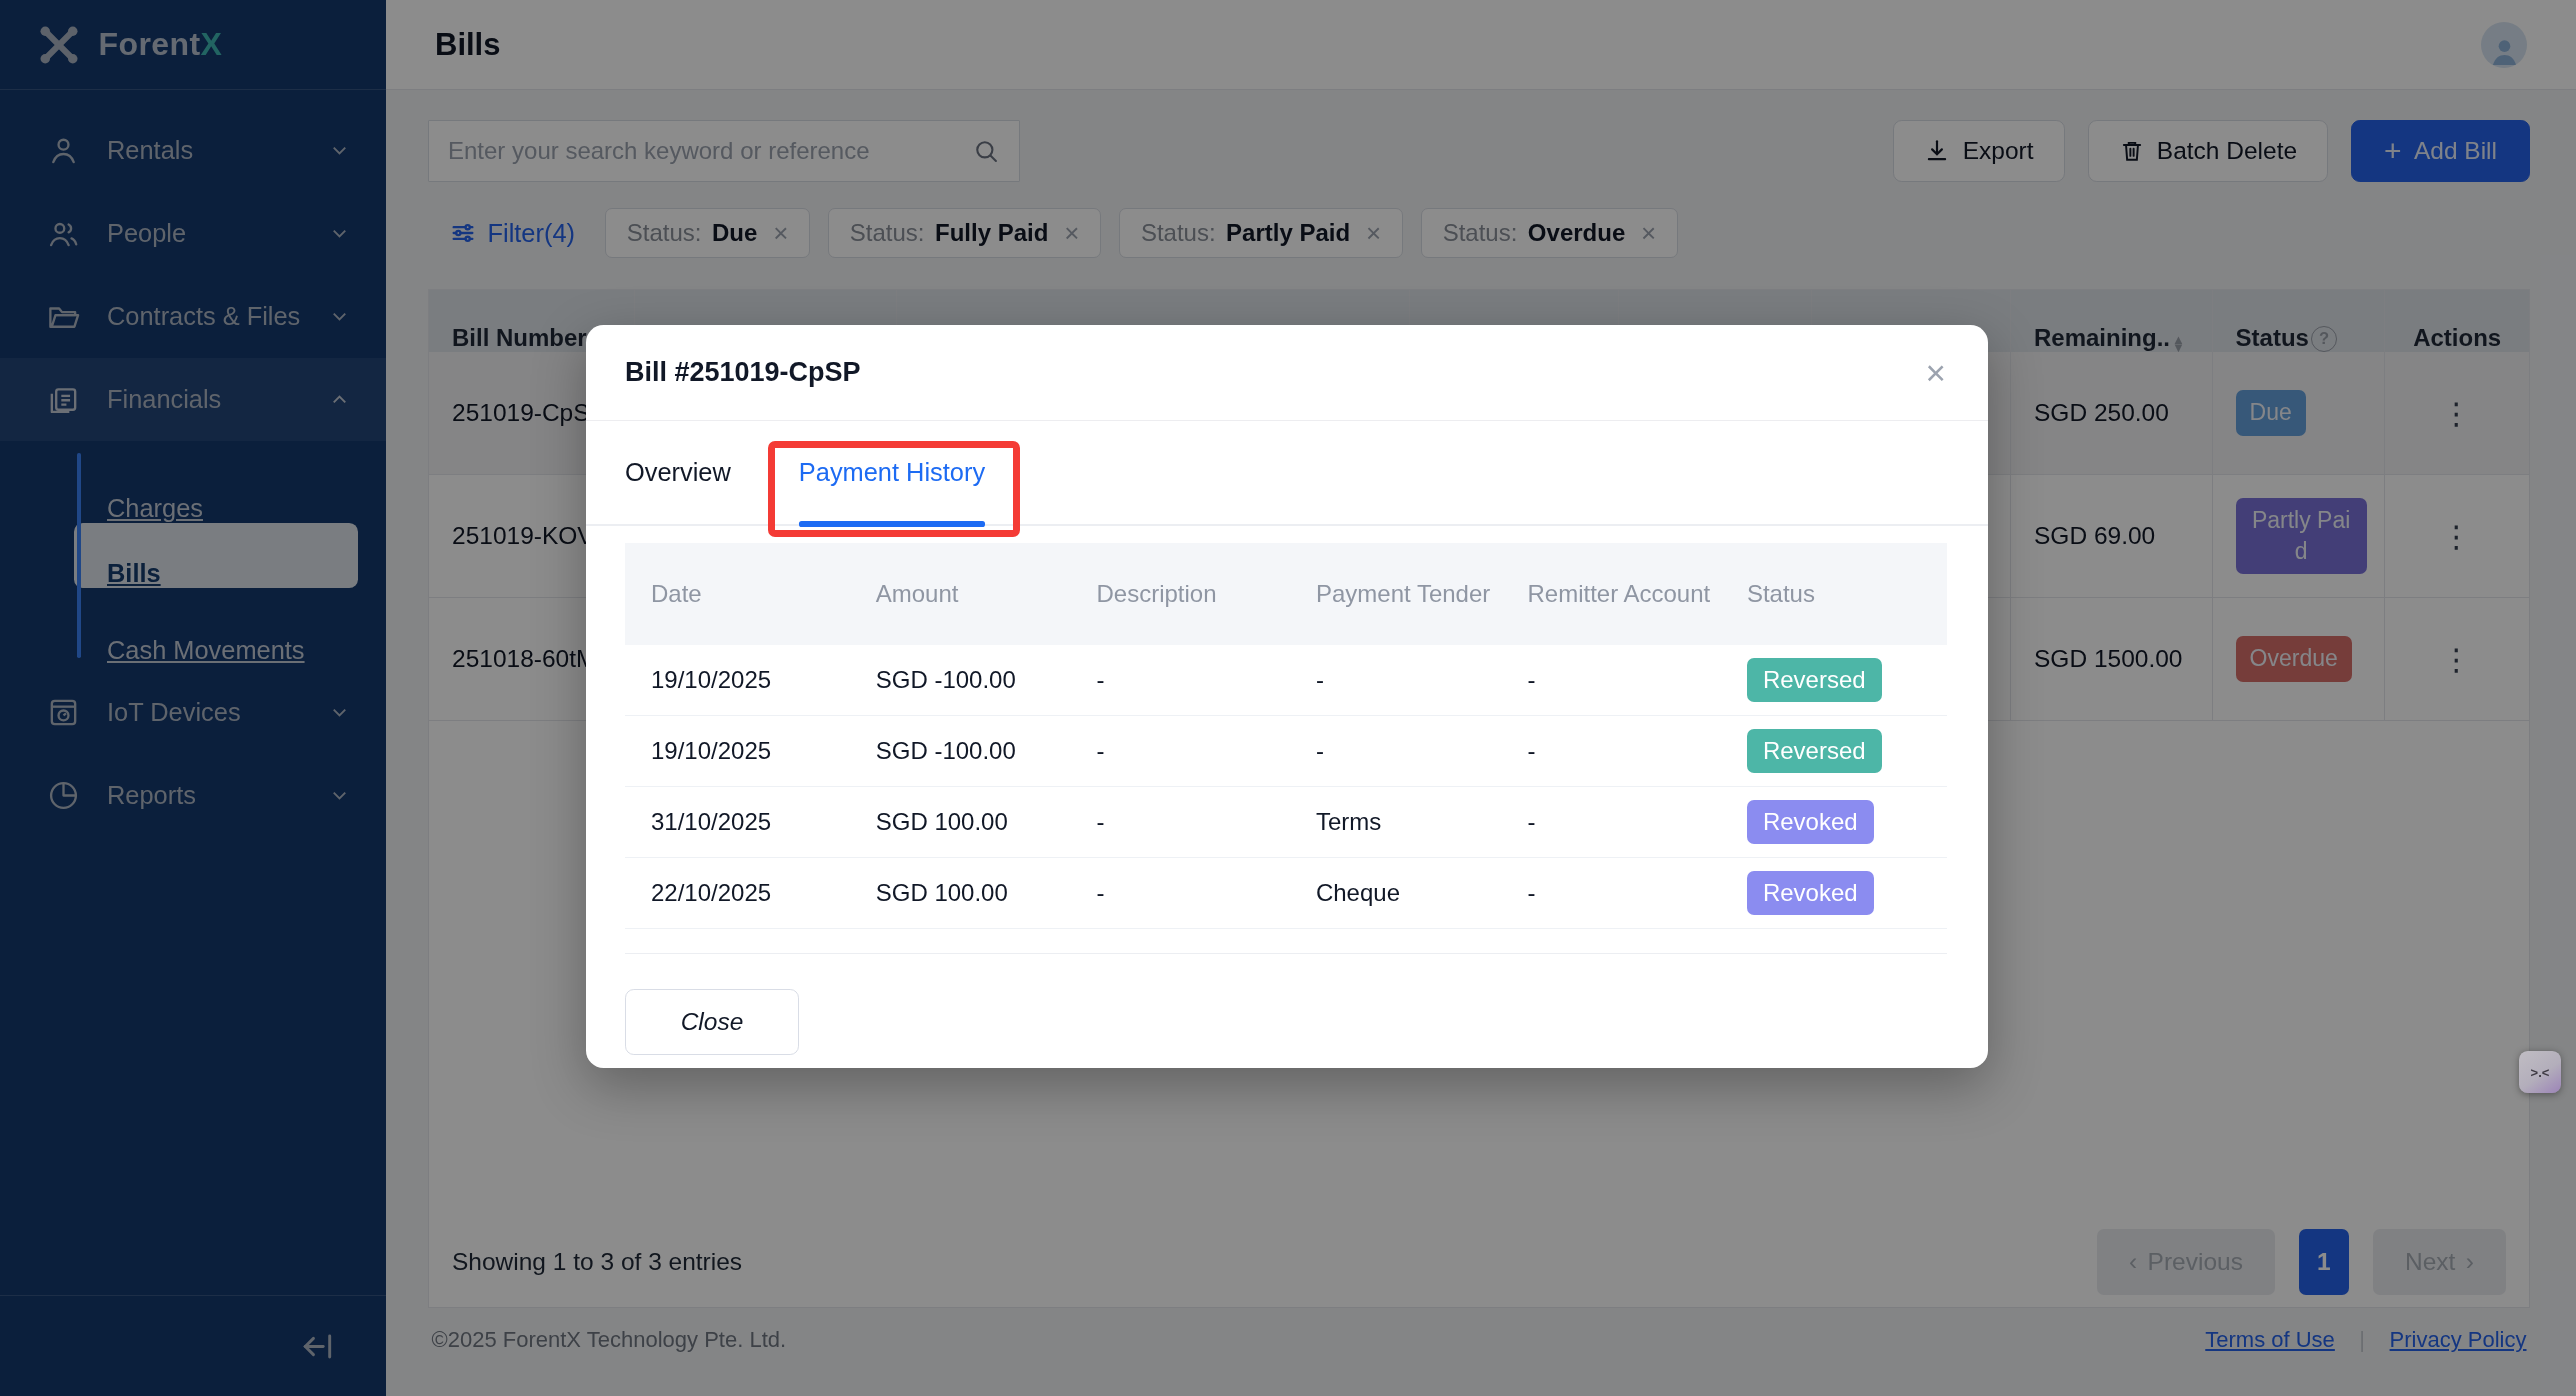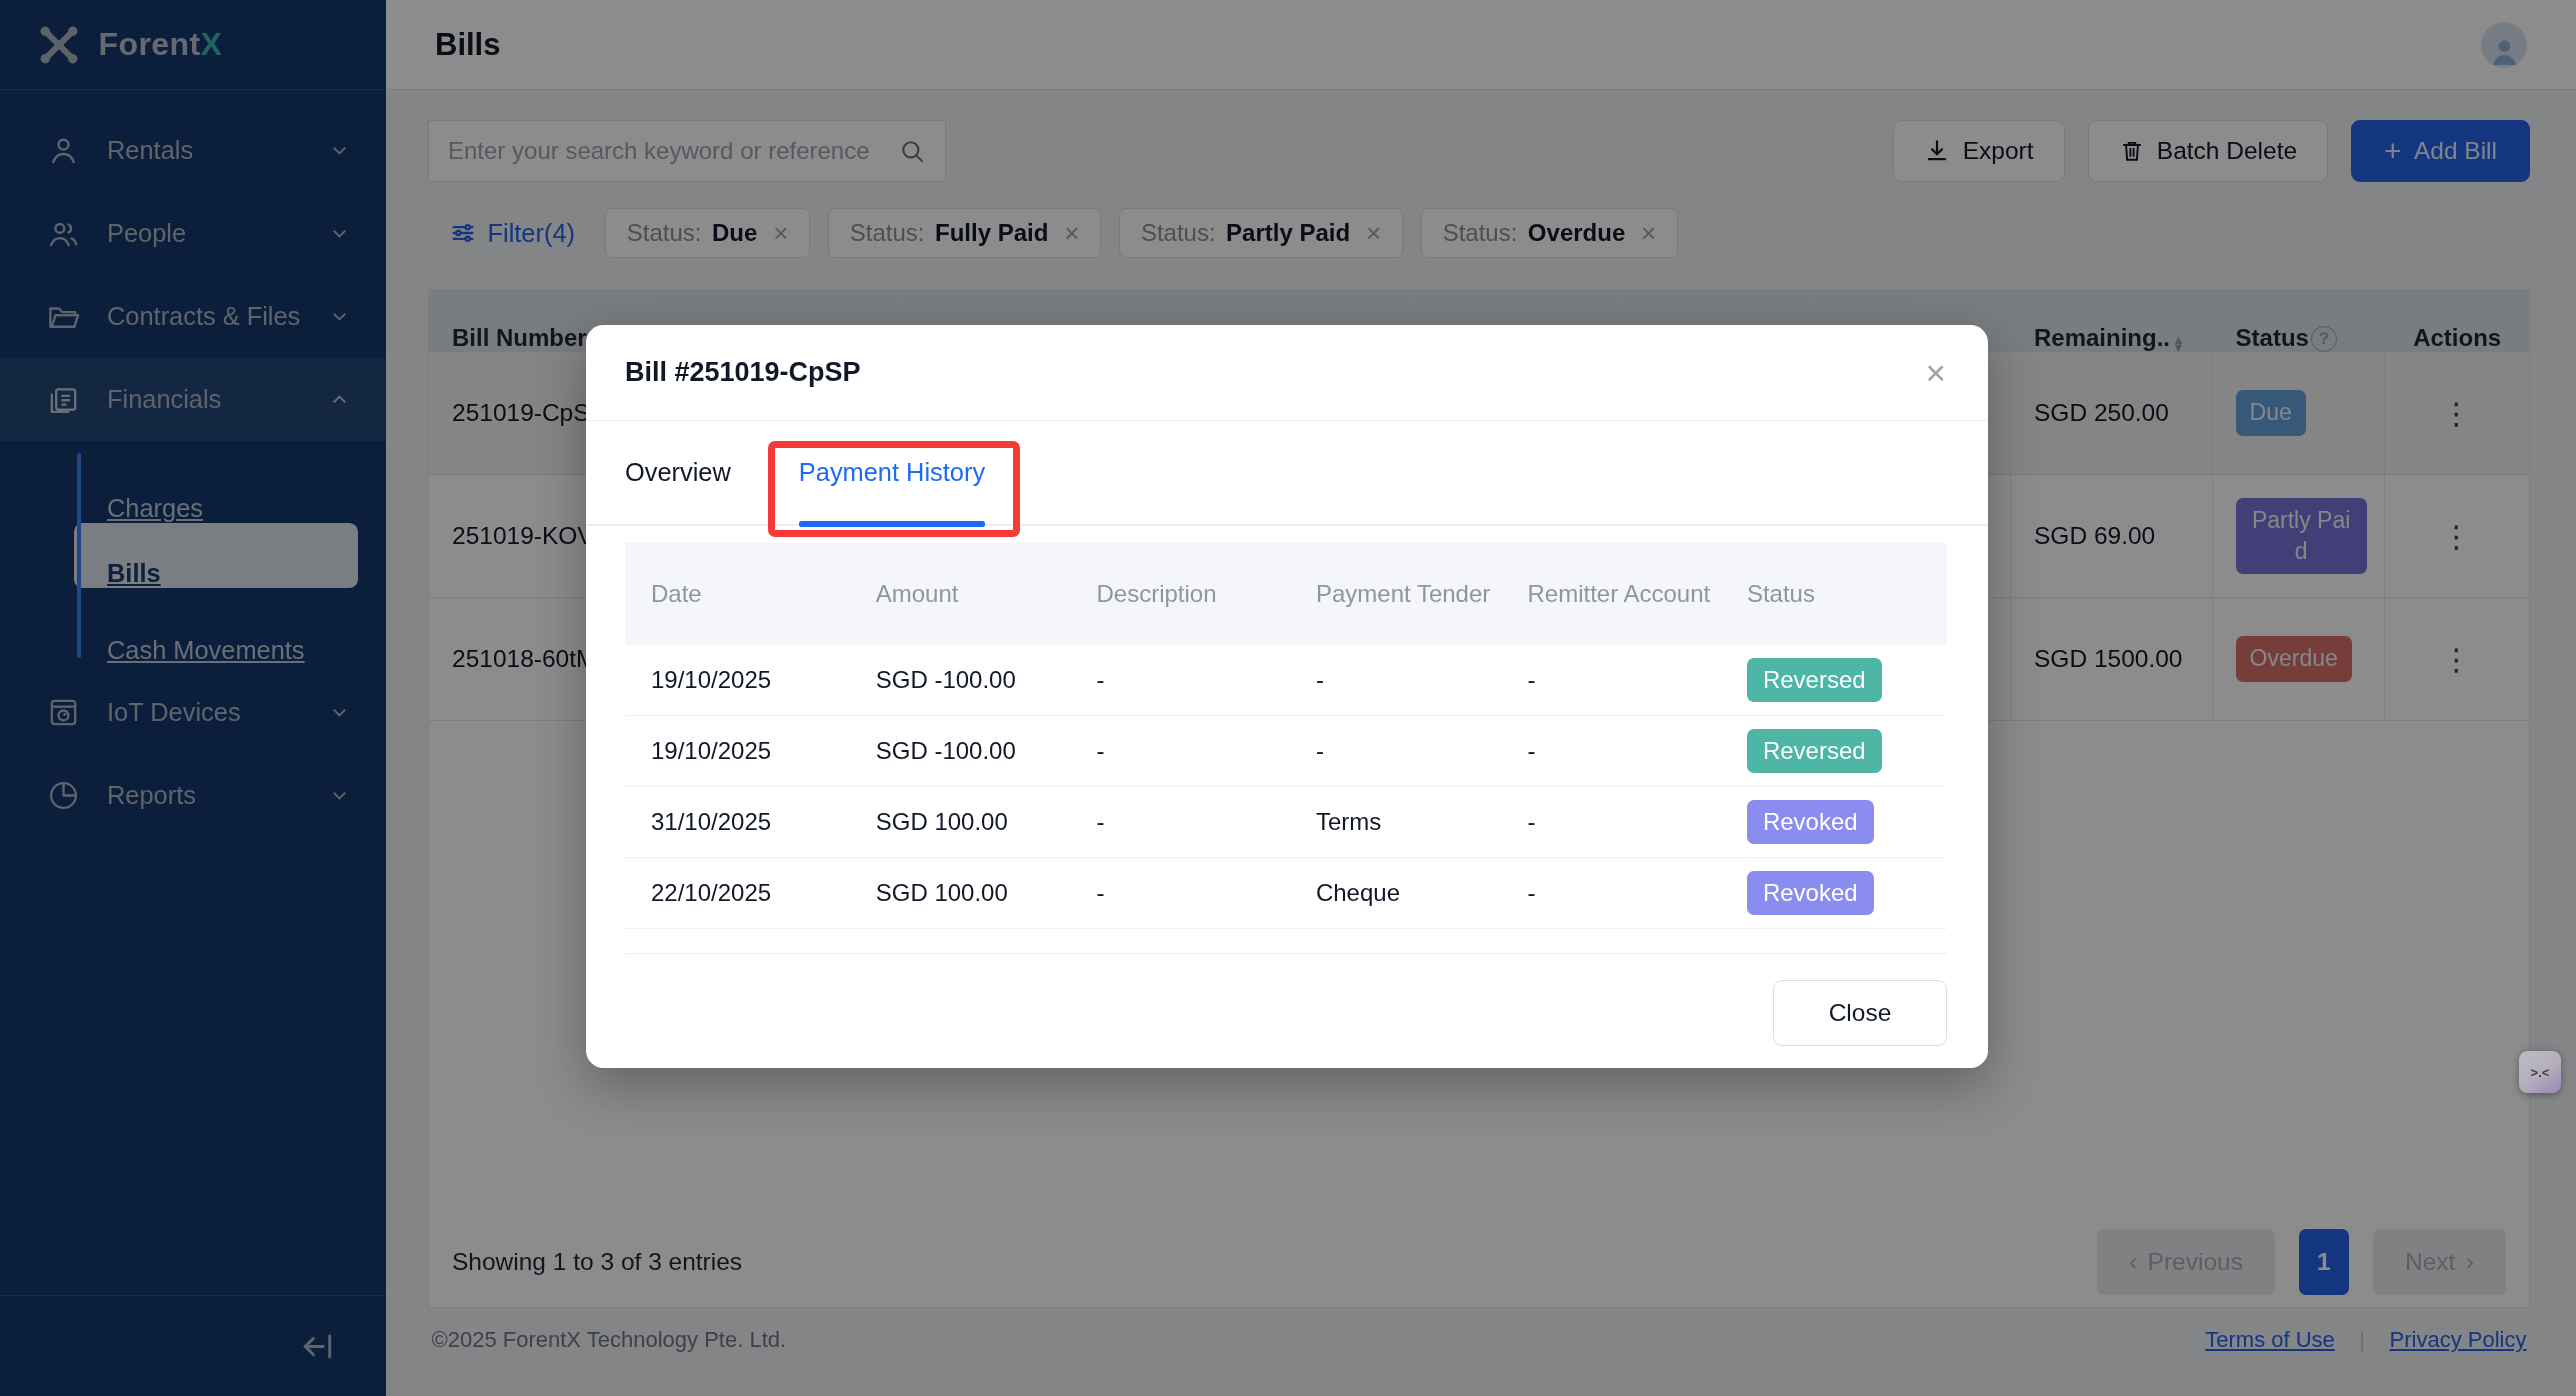--- a/index.html
+++ b/index.html
@@ -26,21 +26,21 @@
   .sidebar-footer { position:absolute; bottom:0; left:0; right:0; height:102px; border-top:0.9px solid rgba(255,255,255,0.14); display:flex; align-items:center; justify-content:flex-end; padding-right:49px; }
 
   
   .main { position:absolute; left:386px; top:0; right:0; bottom:0; }
   .topbar { height:90px; background:#ffffff; border-bottom:0.9px solid #e3e6eb; display:flex; align-items:center; justify-content:space-between; padding:0 49px; }
   .page-title { font-size:31px; font-weight:bold; color:#111827; }
   .avatar { width:46px; height:46px; border-radius:50%; background:#d7e4f2; display:flex; align-items:flex-end; justify-content:center; overflow:hidden; }
 
   .content { padding:30px 46px 0 42px; }
   .toolbar-row { display:flex; align-items:center; justify-content:space-between; }
-  .search-box { width:518px; height:62px; background:#fff; border:1.8px solid #d8dce3; border-radius:1px; display:flex; align-items:center; padding:0 19px; }
+  .search-box { width:592px; height:62px; background:#fff; border:1.8px solid #d8dce3; border-radius:1px; display:flex; align-items:center; padding:0 19px; }
   .search-box input { border:none; outline:none; flex:1; font-size:24px; color:#111827; font-family:"Liberation Sans",sans-serif; background:transparent; }
   .search-box input::placeholder { color:#9ca3af; }
   .toolbar-buttons { display:flex; align-items:center; gap:23px; }
   .btn { height:62px; border-radius:8.8px; display:flex; align-items:center; justify-content:center; gap:12.3px; font-size:24.5px; cursor:pointer; }
   .btn.ghost { background:#fff; border:1.8px solid #d8dce3; color:#111827; padding:0 30px; }
   .btn.primary { background:#2563eb; border:1.8px solid #2563eb; color:#e8eefc; padding:0 32px; }
 
   .filter-row { display:flex; align-items:center; margin-top:26px; gap:17.5px; }
   .filter-trigger { display:flex; align-items:center; gap:10.5px; color:#2563eb; font-size:25.4px; margin:0 12.3px 0 21px; cursor:pointer; }
   .chip { height:50px; background:#fff; border:1.8px solid #d8dce3; border-radius:7px; display:flex; align-items:center; padding:0 21px; gap:10.5px; font-size:24px; }
@@ -88,21 +88,21 @@
   .m-tab.active { color:#1d6bf3; }
   .m-tab.active::after { content:""; position:absolute; left:0; right:0; bottom:-2.6px; height:6.1px; background:#1d6bf3; border-radius:2.6px; }
   .m-table { margin:16.6px 41px 0 39px; }
   .mt-head { display:flex; background:#f4f6f9; min-height:102px; align-items:center; }
   .mt-head .mc { font-size:24px; color:#8f96a3; line-height:1.55; }
   .mt-row { display:flex; height:71px; align-items:center; border-bottom:1.8px solid #eef1f5; }
   .mt-row .mc { font-size:24px; color:#111827; }
   .mc { padding-left:26px; }
   .m1{width:17%;} .m2{width:16.7%;} .m3{width:16.6%;} .m4{width:16%;} .m5{width:16.6%;} .m6{width:17.1%;}
   .pay-badge { display:inline-block; color:#fff; font-size:24px; padding:8px 16px; border-radius:7px; }
-  .m-footer { margin:24.5px 41px 0 39px; border-top:1.8px solid #eceef2; display:flex; justify-content:flex-end; padding-top:26px; }
+  .m-footer { margin:24.5px 41px 0 39px; border-top:1.8px solid #eceef2; display:flex; justify-content:flex-start; padding-top:35px;font-style:italic; }
   .btn-close { width:174px; height:66px; background:#fff; border:1.8px solid #d9dde6; border-radius:8.8px; font-size:24.5px; color:#111827; display:flex; align-items:center; justify-content:center; cursor:pointer; }
 
   .annotation { position:absolute; left:768px; top:441px; width:252px; height:96px; border:7px solid #f43b35; border-radius:7px; z-index:70; pointer-events:none; }
 
   .feedback-widget { position:absolute; right:15px; top:1051px; width:42px; height:42px; border-radius:8.8px; background:linear-gradient(145deg,#c0bdc3 0%,#b3aebb 55%,#9c84b8 100%); z-index:65; display:flex; align-items:center; justify-content:center; font-size:13px; font-weight:bold; color:#3f3b44; cursor:pointer; box-shadow:0 1.8px 7px rgba(0,0,0,0.35); }
 
   svg { display:block; }
 </style>
 </head>
 <body>

